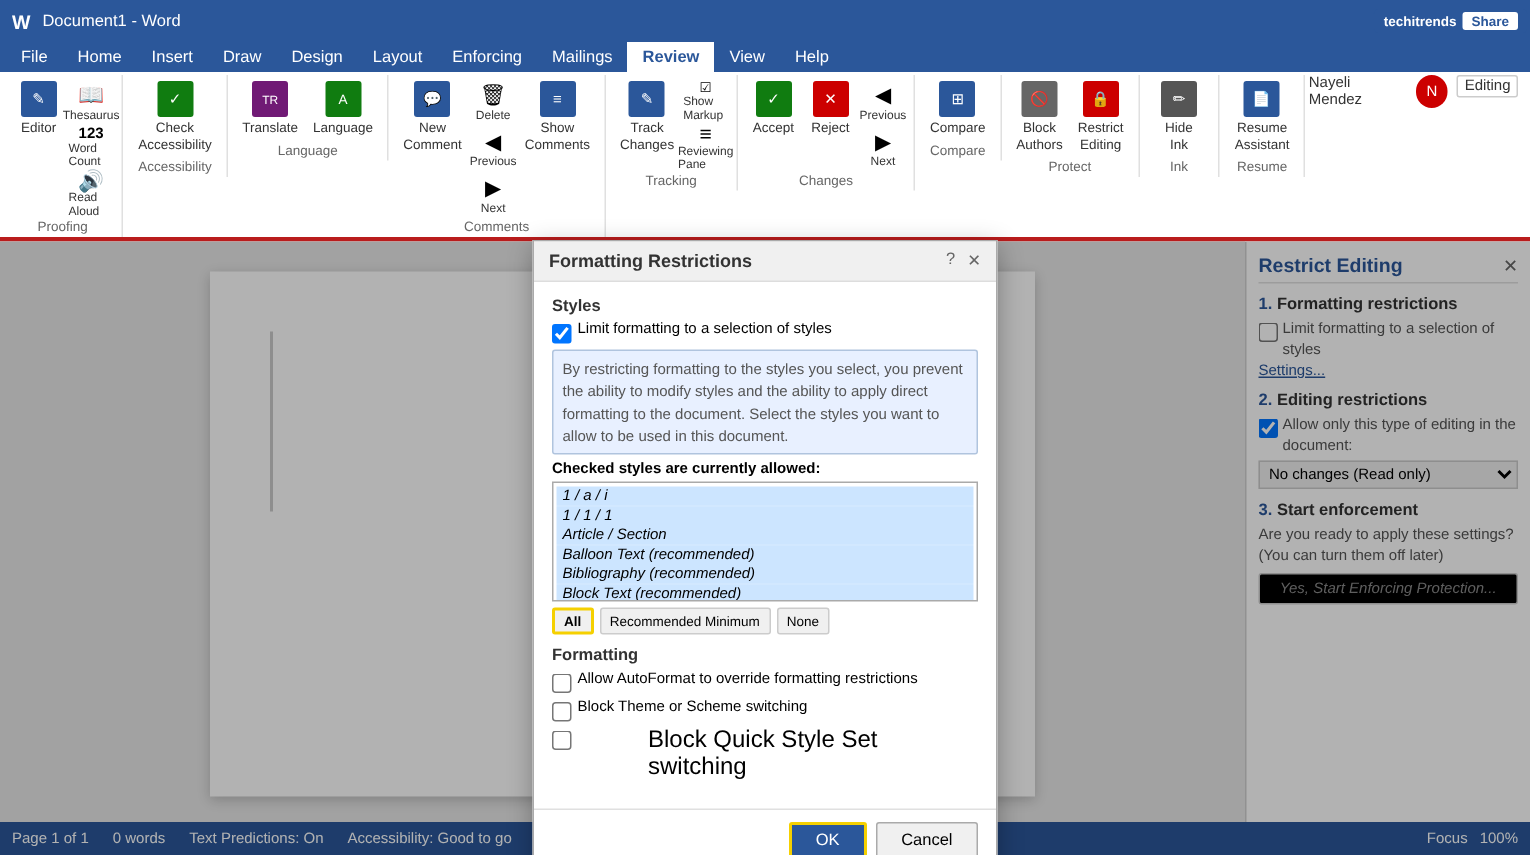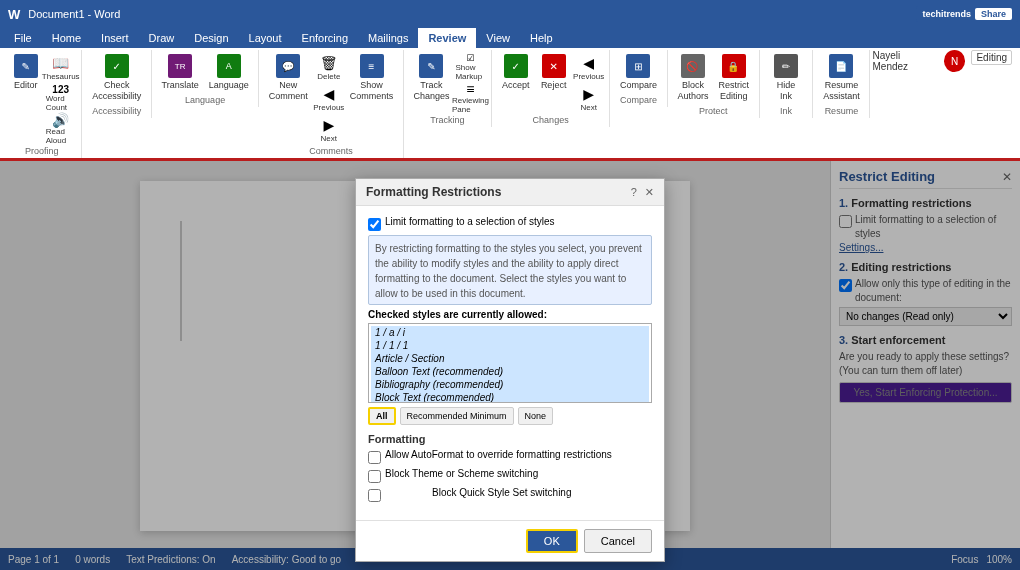--- a/index.html
+++ b/index.html
@@ -138,29 +138,30 @@
     .panel-link { color: #2b579a; text-decoration: underline; font-size: 10px; cursor: pointer; }
     .panel-dropdown {
       width: 100%;
       font-size: 10px;
       border: 1px solid #ccc;
       padding: 2px;
       margin-top: 2px;
     }
     .panel-section-num { color: #2b579a; font-weight: 600; }
     .enforce-btn {
-      background: #4c1d95;
+      background: #000000;
       border: 1px solid #ccc;
       padding: 4px 8px;
       font-size: 10px;
       cursor: pointer;
       border-radius: 2px;
       width: 100%;
       margin-top: 4px;
       color: #888;
+      font-style: italic;
     }
 
     
     #statusbar {
       height: 22px;
       background: #2b579a;
       display: flex;
       align-items: center;
       padding: 0 8px;
       color: white;
@@ -554,20 +555,21 @@
       <div class="dialog-titlebar">
         <span class="dialog-title">Formatting Restrictions</span>
         <div style="display:flex;gap:8px;">
           <span style="cursor:pointer;color:#666;">?</span>
           <span style="cursor:pointer;color:#666;">✕</span>
         </div>
       </div>
       <div class="dialog-body">
 
         <div class="dialog-section">
+          <div class="dialog-section-title">Styles</div>
           <div class="checkbox-row">
             <input type="checkbox" checked="" style="">
             <span style="font-size:10px;">Limit formatting to a selection of styles</span>
           </div>
           <div class="formatting-section-box">
             <p class="dialog-text">By restricting formatting to the styles you select, you prevent the ability to modify styles and the ability to apply direct formatting to the document. Select the styles you want to allow to be used in this document.</p>
           </div>
           <div style="margin-bottom:3px;font-size:10px;font-weight:600;">Checked styles are currently allowed:</div>
           <div class="styles-list">
             <div class="style-item selected">1 / a / i</div>
@@ -590,21 +592,21 @@
           <div class="checkbox-row">
             <input type="checkbox" style="">
             <span style="font-size:10px;">Allow AutoFormat to override formatting restrictions</span>
           </div>
           <div class="checkbox-row">
             <input type="checkbox" style="">
             <span style="font-size:10px;">Block Theme or Scheme switching</span>
           </div>
           <div class="checkbox-row">
             <input type="checkbox" style="">
-            <span style="font-size:10px;padding-left:47px;">Block Quick Style Set switching</span>
+            <span style="font-size:16px;padding-left:47px;">Block Quick Style Set switching</span>
           </div>
         </div>
       </div>
       <div class="dialog-footer">
         <button class="dialog-btn primary" style="border:2px solid #f5d000;">OK</button>
         <button class="dialog-btn">Cancel</button>
       </div>
     </div>
   </div>
 </div>

